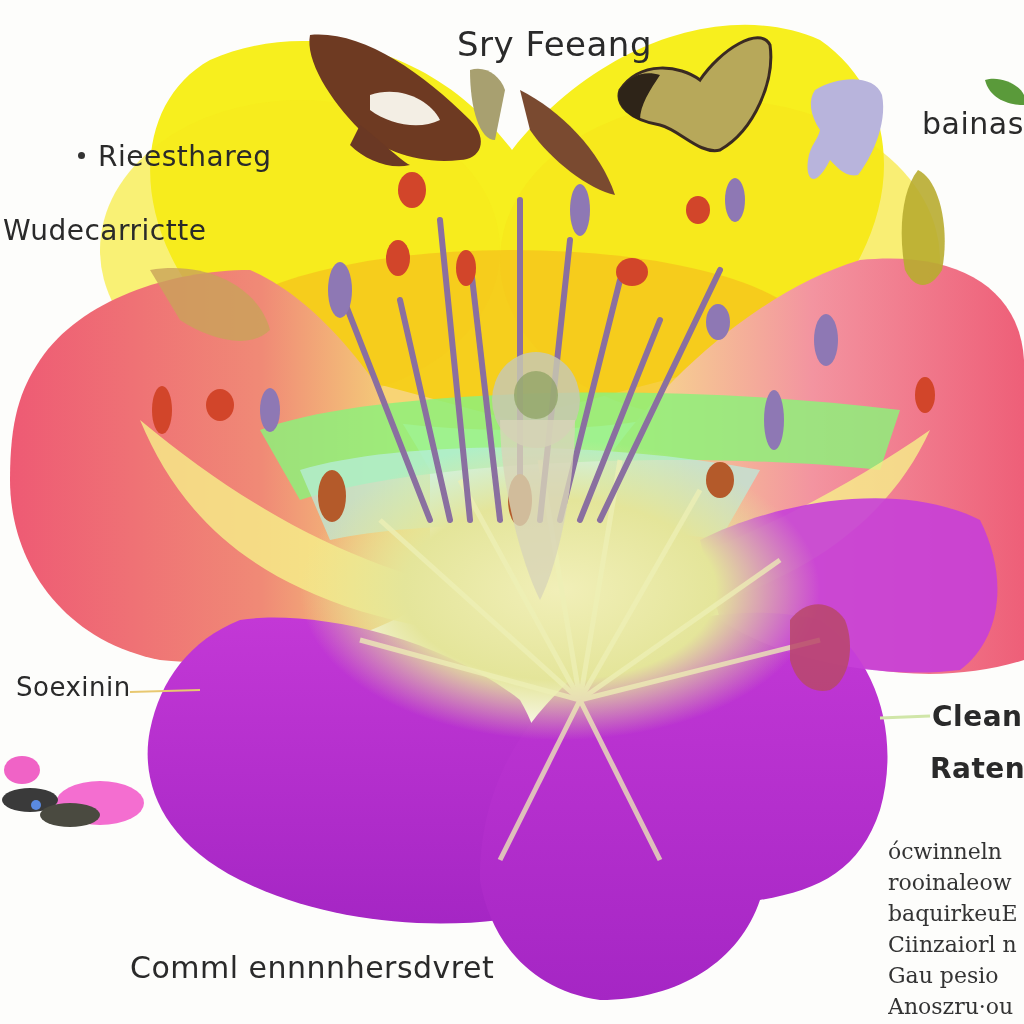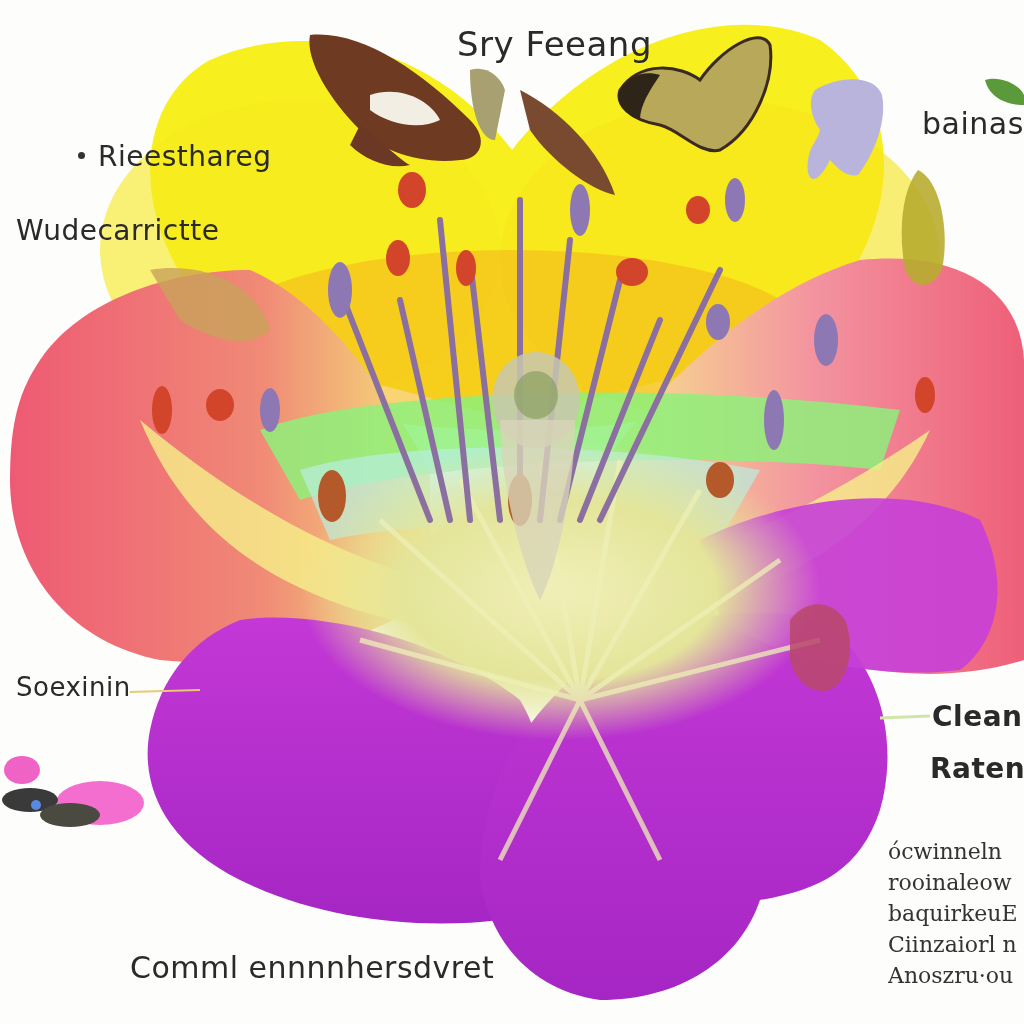--- a/index.html
+++ b/index.html
@@ -3,21 +3,21 @@
 <meta charset="utf-8">
 <style>
   html, body { margin:0; padding:0; }
   body { width:1024px; height:1024px; background:#fdfdfb; overflow:hidden; position:relative;
          font-family:"Liberation Sans", sans-serif; }
   .layer { position:absolute; left:0; top:0; width:1024px; height:1024px; }
   .label { position:absolute; color:#2a2a2a; font-weight:bold; white-space:nowrap;
            letter-spacing:0.5px; font-family:"DejaVu Sans", sans-serif; }
   .lbl-top { left:428px; top:24px; font-size:34px; font-weight:normal;margin-left:29px; }
   .lbl-r1 { left:98px; top:140px; font-size:28px; font-weight:normal; }
-  .lbl-r2 { left:16px; top:214px; font-size:28px; font-weight:normal;text-align:right; }
+  .lbl-r2 { left:3px; top:214px; font-size:28px; font-weight:normal;text-align:right; }
   .lbl-tr { left:922px; top:106px; font-size:30px; font-weight:normal; }
   .lbl-l  { left:16px; top:672px; font-size:26px; font-weight:normal; }
   .lbl-r3 { left:932px; top:700px; font-size:28px; }
   .lbl-r4 { left:930px; top:752px; font-size:28px; }
   .lbl-bot{ left:130px; top:950px; font-size:30px; font-weight:normal; }
   .para { position:absolute; left:888px; top:836px; width:136px; font-size:22px; line-height:31px;
           color:#333; font-family:"DejaVu Serif", serif; }
   .para div { white-space:nowrap; overflow:hidden; }
   .dot { position:absolute; width:7px; height:7px; border-radius:50%; background:#333; }
 </style>
@@ -165,14 +165,15 @@
 <div class="label lbl-l">Soexinin</div>
 <div class="label lbl-r3">Cleanr</div>
 <div class="label lbl-r4">Ratene</div>
 <div class="label lbl-bot">Comml ennnnhersdvret</div>
 
 <div class="para">
   <div>ócwinneln</div>
   <div>rooinaleow</div>
   <div>baquirkeuE</div>
   <div>Ciinzaiorl n</div>
+  <div>Gau pesio</div>
   <div>Anoszru·ou</div>
 </div>
 
 </body></html>

